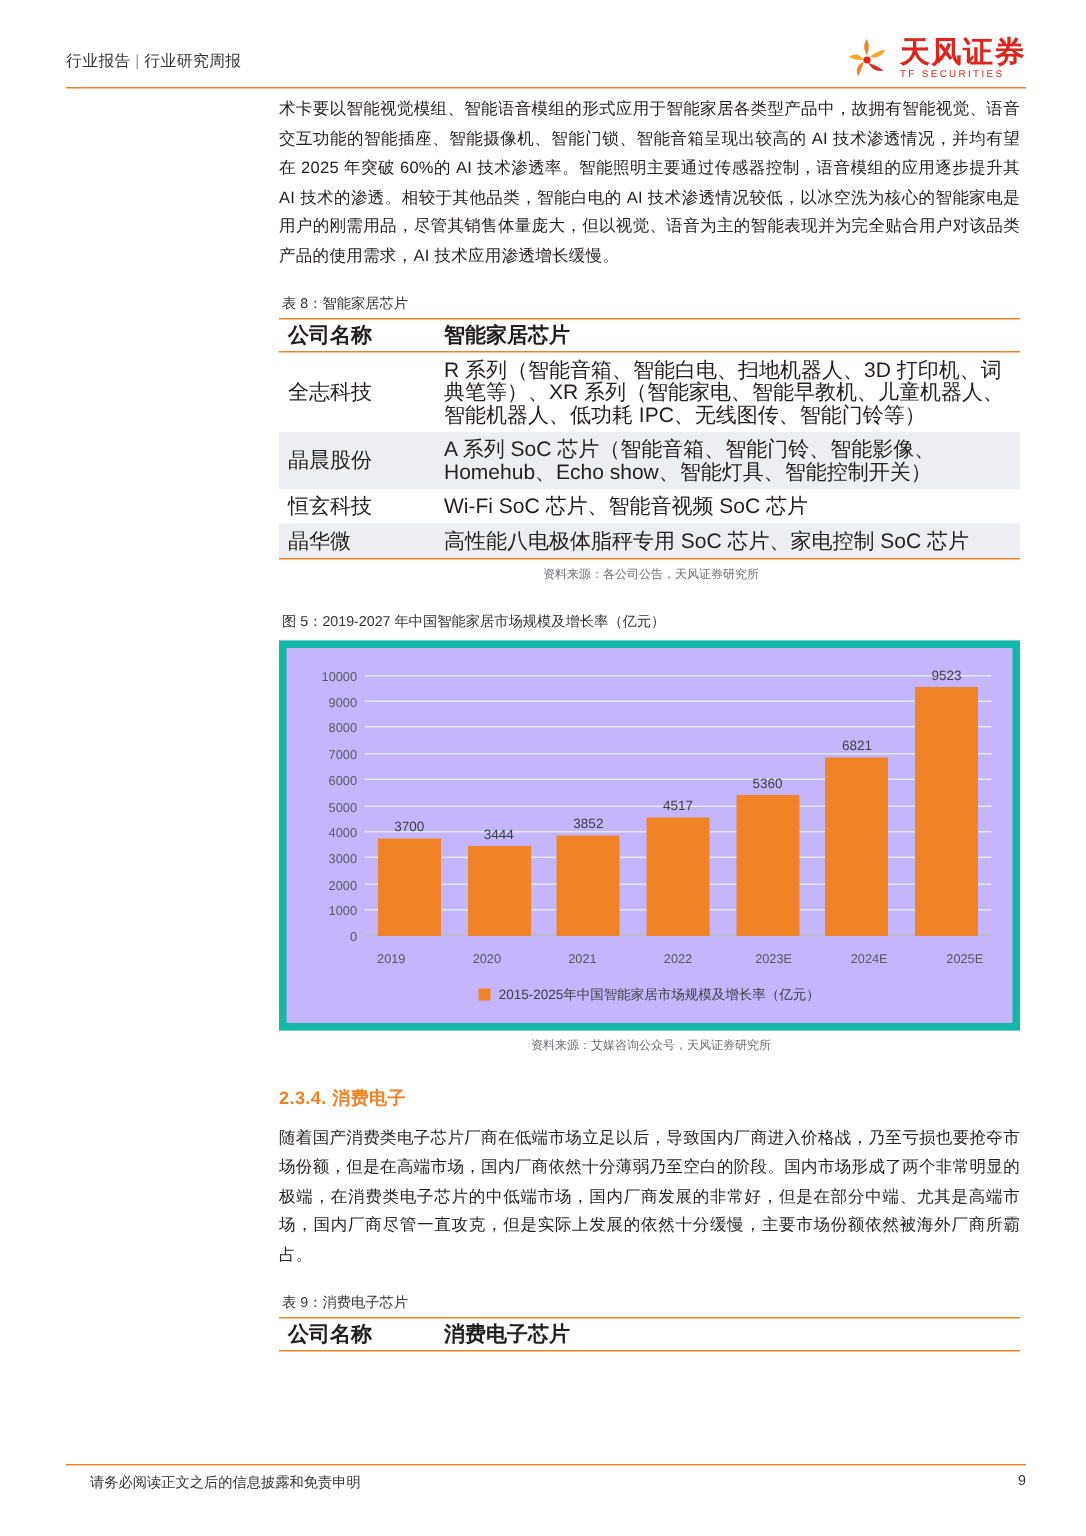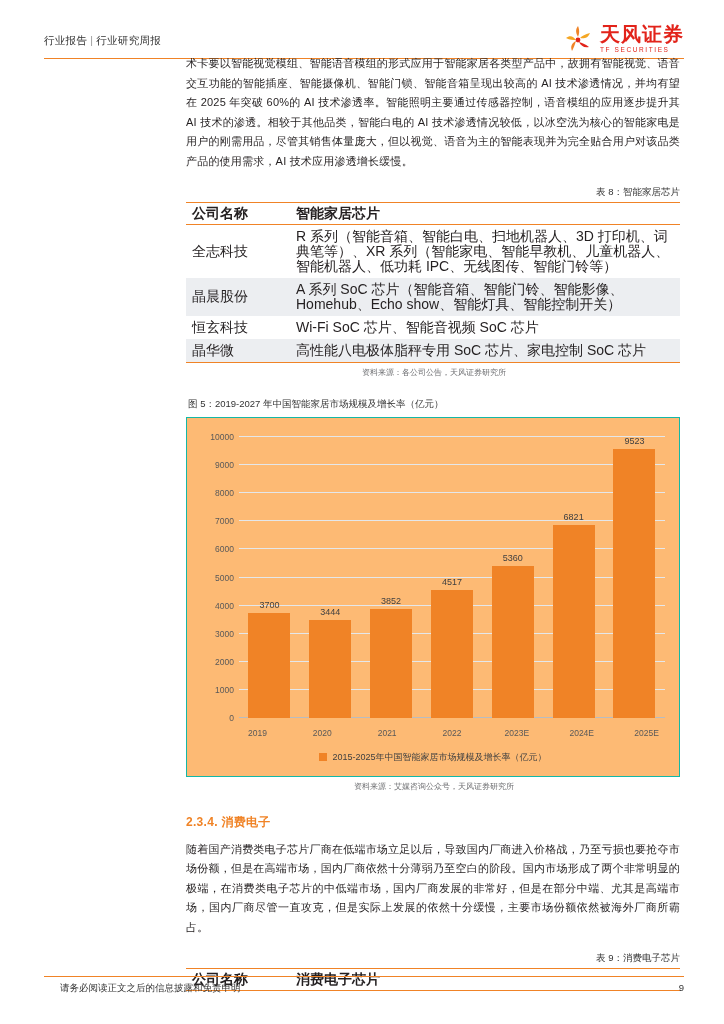--- a/index.html
+++ b/index.html
@@ -78,21 +78,21 @@
     font-size: 6.5px;
     color: #e2231a;
     letter-spacing: 1.6px;
     margin-top: 3px;
   }
 
   
   .content {
     position: absolute;
     left: 186px;
-    top: 54px;
+    top: 64px;
     width: 494px;
   }
   p.body {
     margin: 0 0 0 0;
     font-size: 11px;
     line-height: 19.6px;
     text-align: justify;
     color: #231f20;
     letter-spacing: 0.2px;
   }
@@ -106,21 +106,20 @@
 
   
   .tbl-wrap {
     margin-top: 14px;
   }
   .tbl-caption {
     font-size: 9.5px;
     color: #333;
     margin-bottom: 3px;
     padding-left: 2px;
-    text-align: right;
   }
   table.dtable {
     border-collapse: collapse;
     width: 100%;
     font-size: 14px;
     color: #231f20;
   }
   table.dtable td {
     padding: 4px 6px;
     vertical-align: middle;
@@ -153,24 +152,24 @@
   }
   .fig-caption {
     font-size: 9.5px;
     color: #333;
     margin-bottom: 6px;
     padding-left: 2px;
   }
   .chart-box {
     position: relative;
     width: 494px;
-    height: 360px;
-    border: 1px solid #14b8a6;
+    height: 260px;
+    border: 5px solid #14b8a6;
     box-sizing: border-box;
-    background: #fdba74;
+    background: #c4b5fd;
   }
   .plot {
     position: absolute;
     left: 52px;
     top: 18px;
     right: 14px;
     bottom: 58px;
   }
   .ytick {
     position: absolute;

